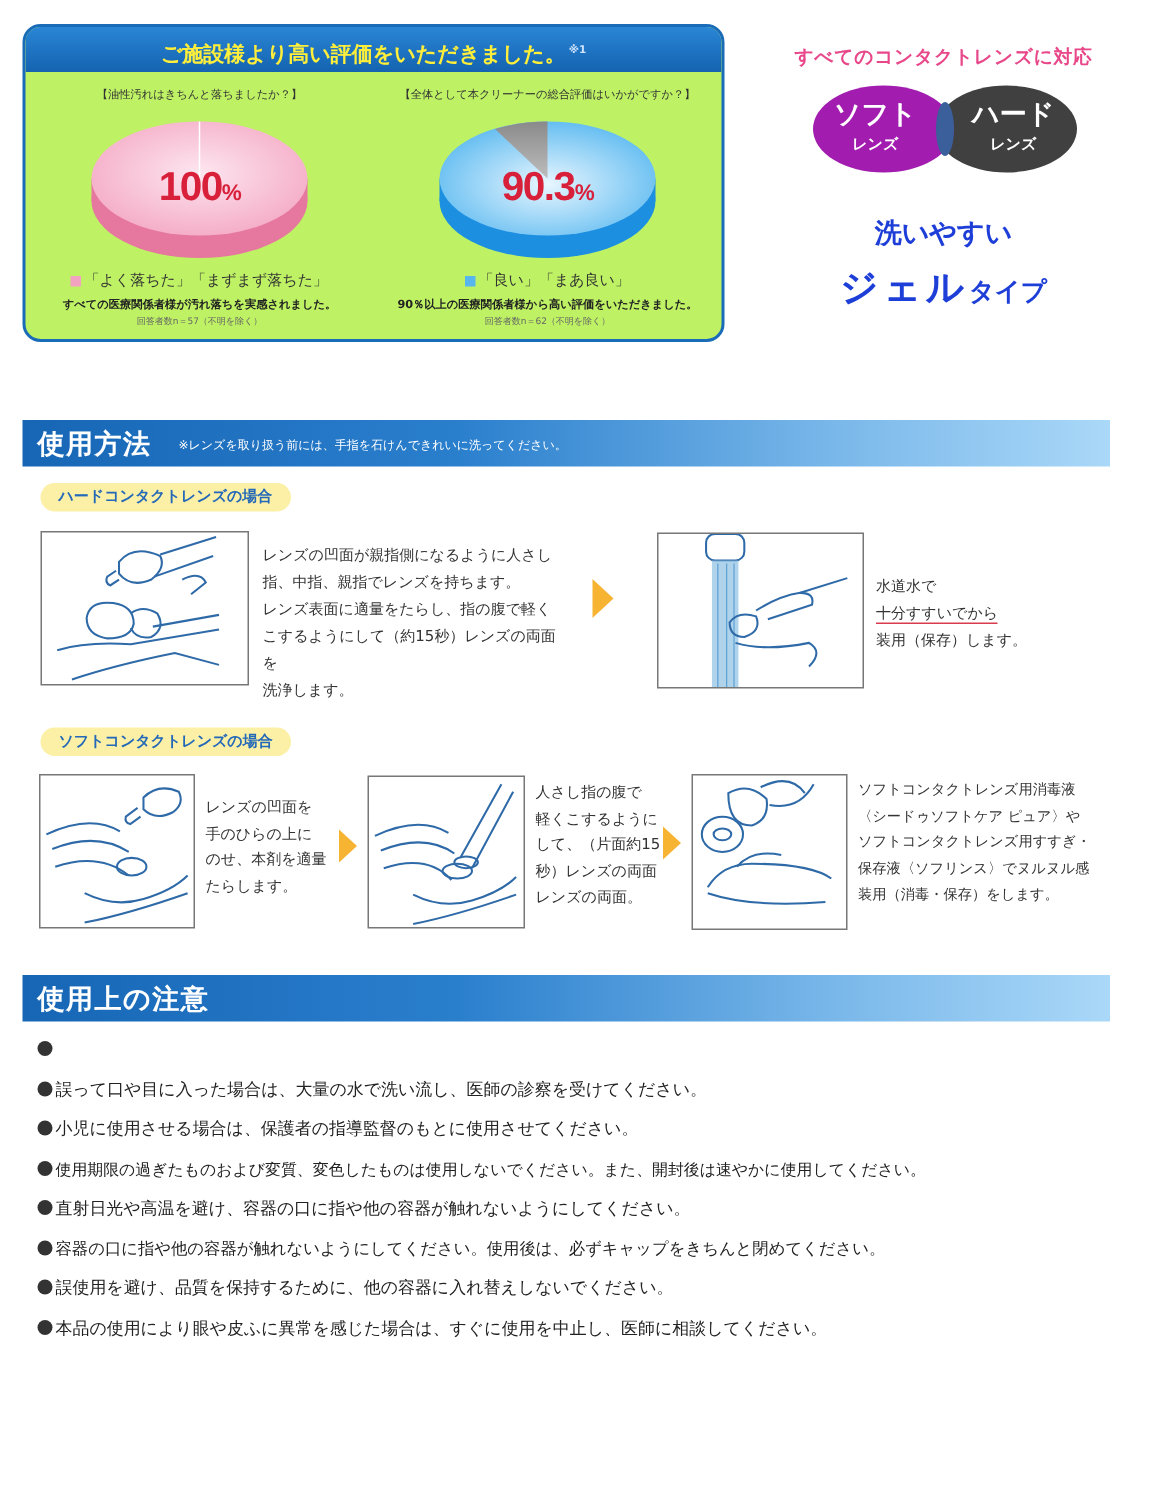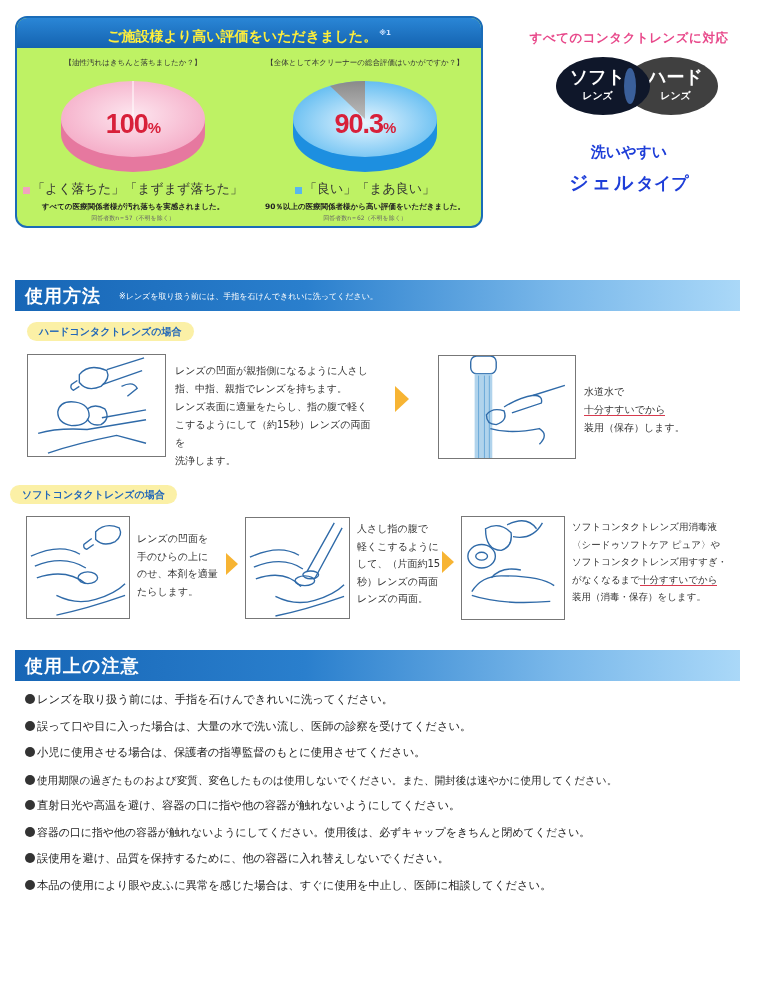--- a/index.html
+++ b/index.html
@@ -13,42 +13,42 @@
     font-weight: bold; font-size: 14px; text-align: center; line-height: 30px; }
   .survey-head .note { font-size: 7px; color: #cfe3ff; vertical-align: super; margin-left: 2px; }
   .survey-cols { display: flex; height: 180px; }
   .survey-col { flex: 1; text-align: center; position: relative; }
   .q { font-size: 7.5px; margin-top: 10px; color: #333; }
   .pie { position: relative; width: 150px; height: 100px; margin: 6px auto 0; }
   .pie svg { position: absolute; left: 0; top: 0; }
   .pie .pct { position: absolute; left: 0; right: 0; top: 35px; font-family: "Liberation Sans", sans-serif;
     font-weight: bold; font-size: 27px; color: #d8203a; text-align: center; letter-spacing: -1px; }
   .pie .pct small { font-size: 15px; }
-  .legend { font-size: 13px; margin-top: 6px; color: #333; }
+  .legend { font-size: 10px; margin-top: 6px; color: #333; }
   .legend .sw { display: inline-block; width: 7px; height: 7px; vertical-align: -1px; margin-right: 2px; }
   .summary { font-size: 7.5px; font-weight: bold; margin-top: 4px; color: #222; }
   .resp { font-size: 6px; color: #666; margin-top: 2px; }
 
   
   .compat { position: absolute; left: 498px; top: 30px; width: 262px; text-align: center; }
   .compat-title { color: #e8488a; font-size: 12.5px; font-weight: bold; letter-spacing: 0.5px; }
   .ellipses { position: relative; width: 175px; height: 58px; margin: 10px auto 0; }
   .ell { position: absolute; top: 0; width: 94px; height: 58px; border-radius: 50%;
     color: #fff; font-weight: bold; text-align: center; }
-  .ell.soft { left: 14px; background: #0f172a; z-index: 1; }
+  .ell.soft { left: 0; background: #a21caf; z-index: 1; }
   .ell.hard { left: 82px; background: #404040; }
   .ell .big { font-size: 18px; line-height: 20px; margin-top: 10px; display: block; }
   .ell .small { font-size: 10px; display: block; margin-top: 2px; }
   .ell.soft .big, .ell.soft .small { margin-right: 10px; }
   .ell.hard .big, .ell.hard .small { margin-left: 10px; }
   .overlap { position: absolute; left: 82px; top: 11px; width: 12px; height: 36px; border-radius: 50%;
     background: #3a5f9a; z-index: 2; }
-  .easy { color: #1e3ed8; font-size: 15px; font-weight: bold; margin-top: 28px; }
+  .easy { color: #1e3ed8; font-size: 18px; font-weight: bold; margin-top: 28px; }
   .gel { color: #1e3ed8; font-weight: bold; margin-top: 8px; }
-  .gel .g1 { font-size: 19px; letter-spacing: 3px; }
+  .gel .g1 { font-size: 25px; letter-spacing: 3px; }
   .gel .g2 { font-size: 17px; }
 
   
   .bar { position: absolute; left: 15px; width: 725px; height: 31px;
     background: linear-gradient(90deg, #1766b6 0%, #2a7fcd 40%, #7ab8ea 75%, #aad8f8 100%); }
   .bar .title { color: #fff; font-size: 18px; font-weight: bold; position: absolute; left: 10px; top: 4px; letter-spacing: 1px; }
   .bar .sub { color: #fff; font-size: 8px; position: absolute; left: 104px; top: 11px; }
 
   .pill { position: absolute; height: 19px; border-radius: 10px; background: #fbf0a6;
     color: #2468b8; font-size: 10px; font-weight: bold; line-height: 19px; padding: 0 12px; }
@@ -182,21 +182,21 @@
     <path d="M96 40 l32-10"></path>
     <path d="M52 74 q20 6 50 0 q10 6 0 16"></path>
   </svg>
 </div>
 <div class="step-text" style="left:584px; top:383px; width:160px;">
   <div>水道水で</div>
   <div><span class="ul">十分すすいでから</span></div>
   <div>装用（保存）します。</div>
 </div>
 
-<div class="pill" style="left:10px; top:485px;">ソフトコンタクトレンズの場合</div>
+<div class="pill" style="left:27px; top:485px;">ソフトコンタクトレンズの場合</div>
 
 <div class="illus" style="left:26px; top:516px; width:104px; height:103px;">
   <svg viewBox="0 0 104 103" fill="none" stroke="#2f6aa8" stroke-width="1.4">
     <path d="M70 15 q10-10 24 -4 q4 8 -4 14 q-12 6 -20 -2z"></path>
     <path d="M66 22 l-8 6 q-1 4 3 5 l7-5"></path>
     <path d="M4 40 q30-14 50-2 M8 50 q30-12 52 2 M10 62 q30-10 50 6"></path>
     <ellipse cx="62" cy="62" rx="10" ry="6"></ellipse>
     <path d="M30 80 q20 10 40 4 q20-6 30-16"></path>
       <path d="M30 100 q30-6 70-20"></path>
   </svg>
@@ -235,30 +235,30 @@
     <ellipse cx="20" cy="40" rx="14" ry="12"></ellipse>
       <ellipse cx="20" cy="40" rx="6" ry="4"></ellipse>
     <path d="M10 76 q10-16 30-16 q40 0 54 10 M10 80 q30 10 80 6"></path>
     <path d="M30 62 q10-12 30-8"></path>
   </svg>
 </div>
 <div class="step-text tight" style="left:572px; top:518px; width:190px; font-size:9.5px;">
   <div>ソフトコンタクトレンズ用消毒液</div>
   <div>〈シードゥソフトケア ピュア〉や</div>
   <div>ソフトコンタクトレンズ用すすぎ・</div>
-  <div><span>がなくなるまで</span><span class="ul">十分すすいでから</span></div>
+  <div>保存液〈ソフリンス〉でヌルヌル感</div>
   <div>装用（消毒・保存）をします。</div>
 </div>
 
 <div class="bar" style="top:650px">
   <span class="title">使用上の注意</span>
 </div>
 
 <div class="cautions">
-  <div class="caution"><span class="dot"></span><span>レンズを取り扱う前には、手指を石けんできれいに洗ってください。</span></div>
+  <div class="caution"><span class="dot"></span></div>
   <div class="caution"><span class="dot"></span><span>誤って口や目に入った場合は、大量の水で洗い流し、医師の診察を受けてください。</span></div>
   <div class="caution"><span class="dot"></span><span>小児に使用させる場合は、保護者の指導監督のもとに使用させてください。</span></div>
   <div class="caution" style="font-size:10.6px;"><span class="dot"></span><span>使用期限の過ぎたものおよび変質、変色したものは使用しないでください。また、開封後は速やかに使用してください。</span></div>
   <div class="caution"><span class="dot"></span><span>直射日光や高温を避け、容器の口に指や他の容器が触れないようにしてください。</span></div>
   <div class="caution" style="font-size:10.9px;"><span class="dot"></span><span>容器の口に指や他の容器が触れないようにしてください。使用後は、必ずキャップをきちんと閉めてください。</span></div>
   <div class="caution"><span class="dot"></span><span>誤使用を避け、品質を保持するために、他の容器に入れ替えしないでください。</span></div>
   <div class="caution"><span class="dot"></span><span>本品の使用により眼や皮ふに異常を感じた場合は、すぐに使用を中止し、医師に相談してください。</span></div>
 </div>
 
 </body></html>

